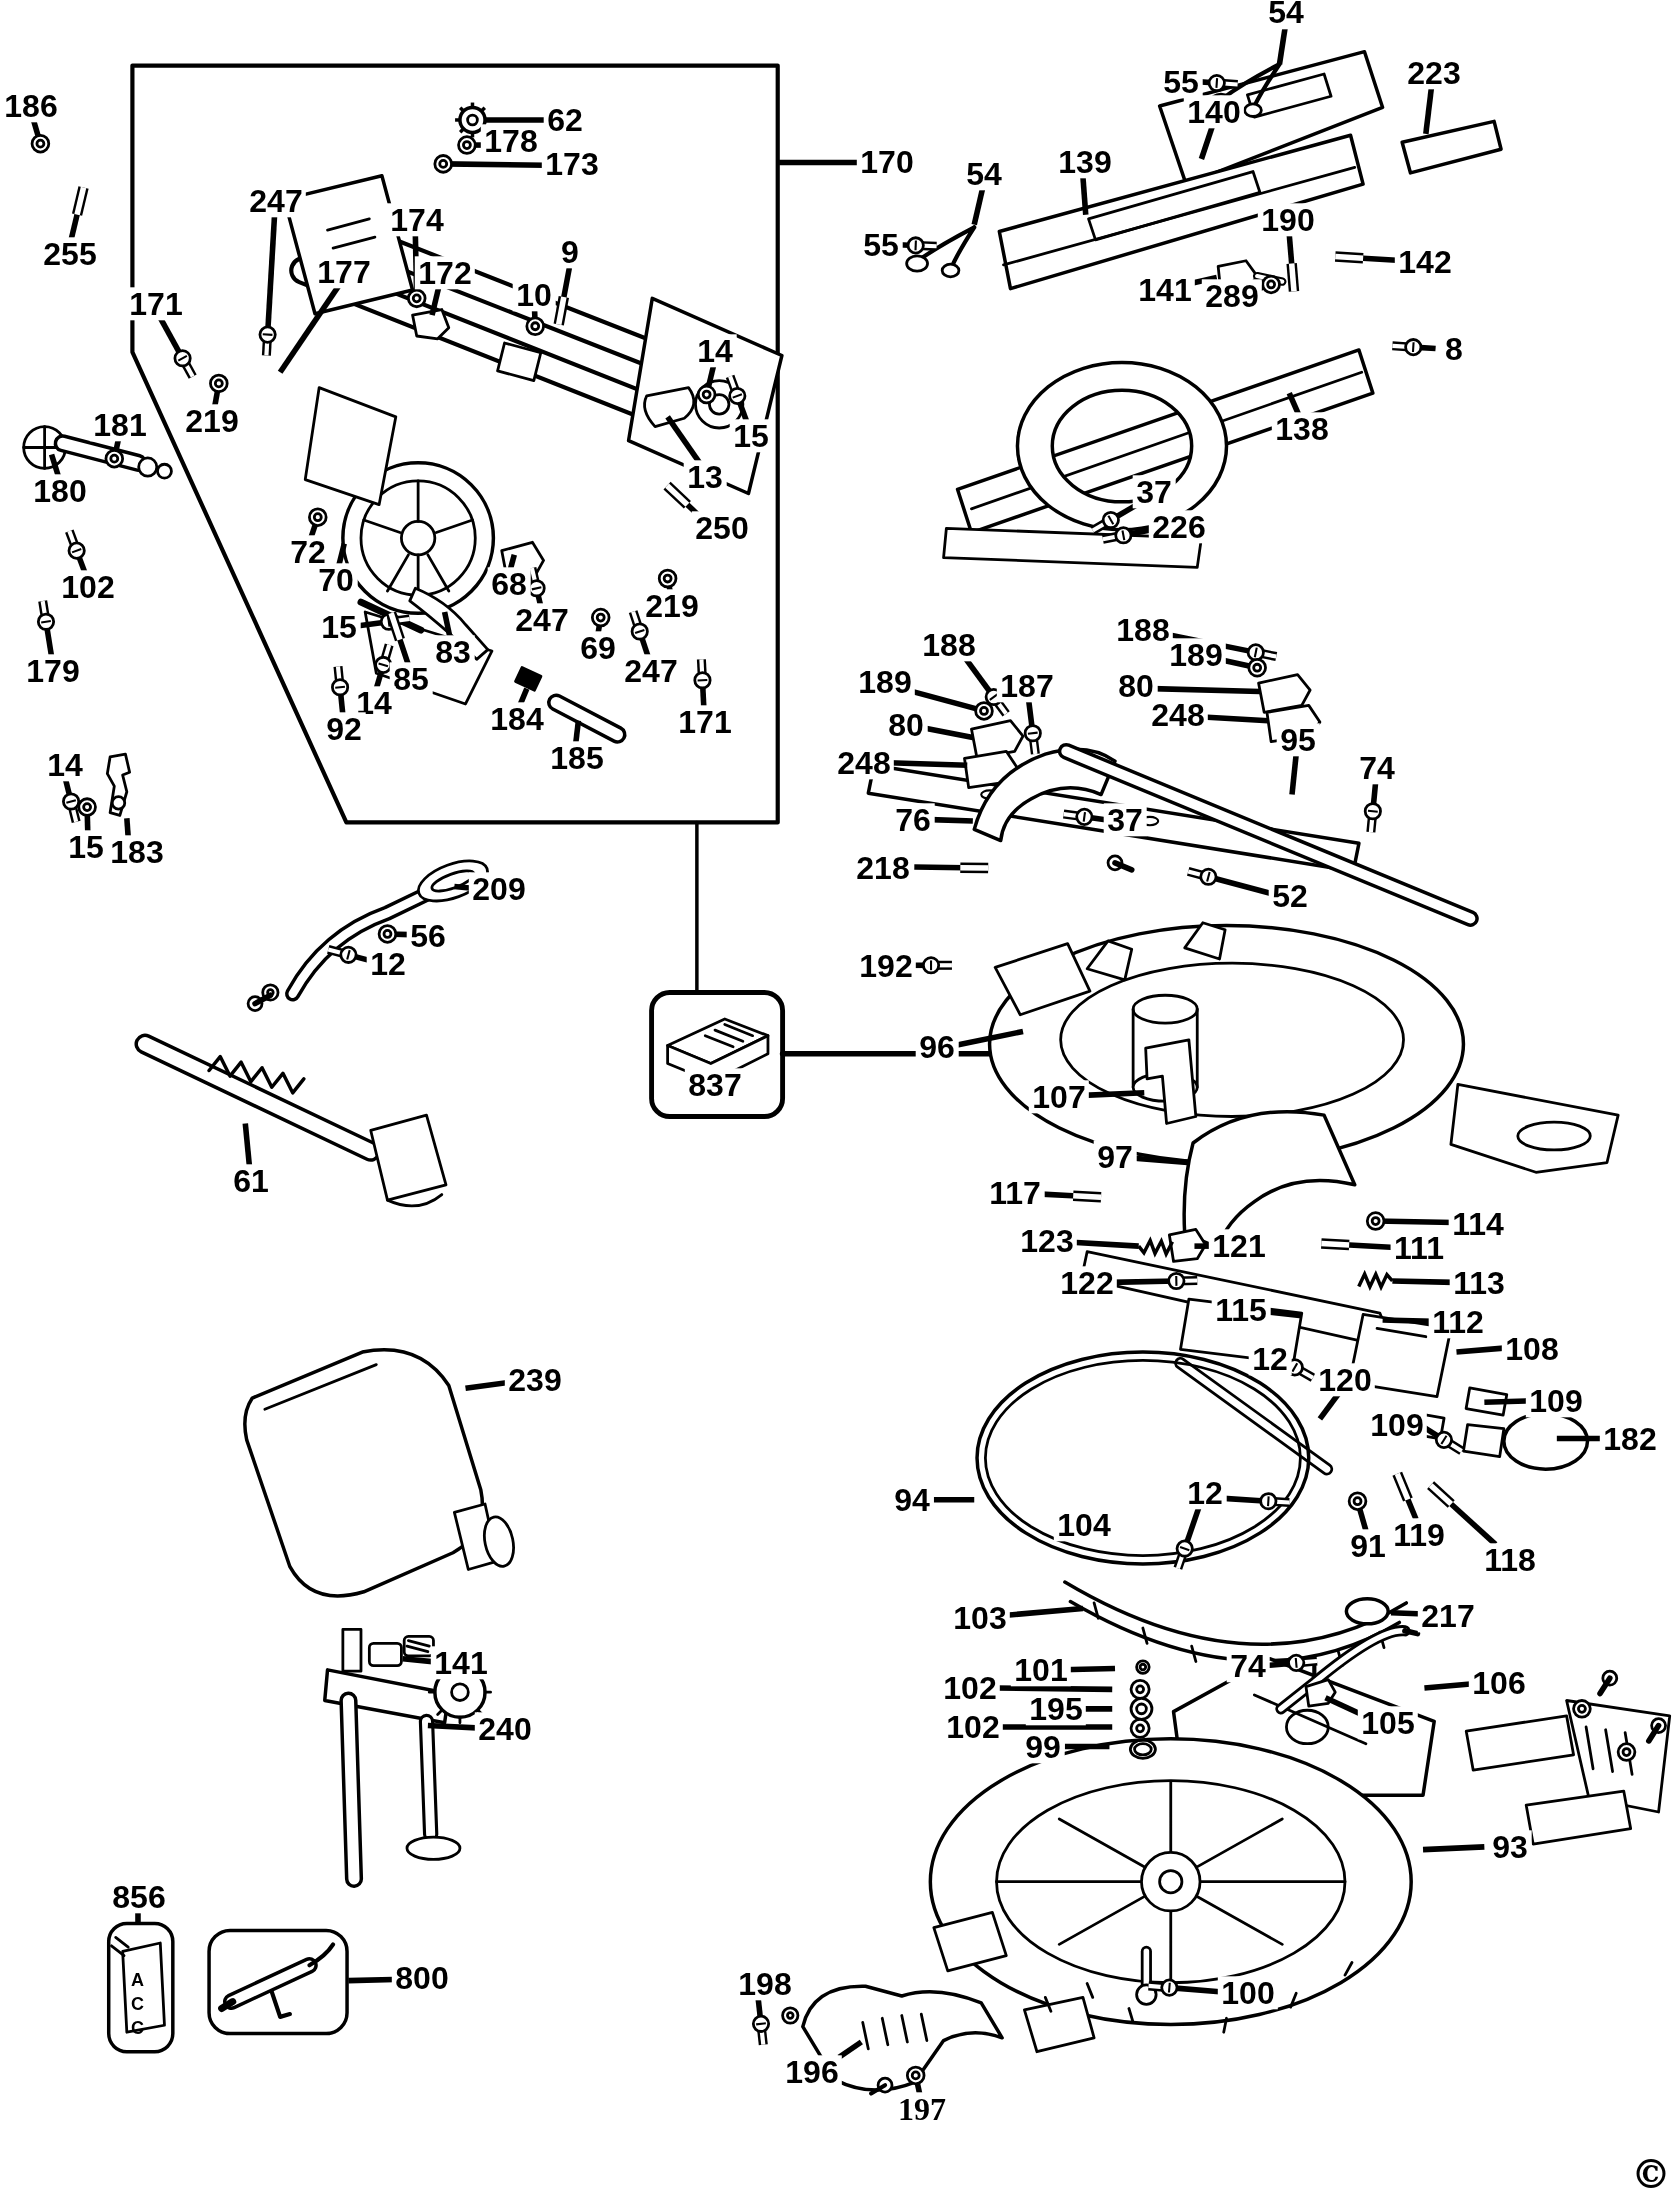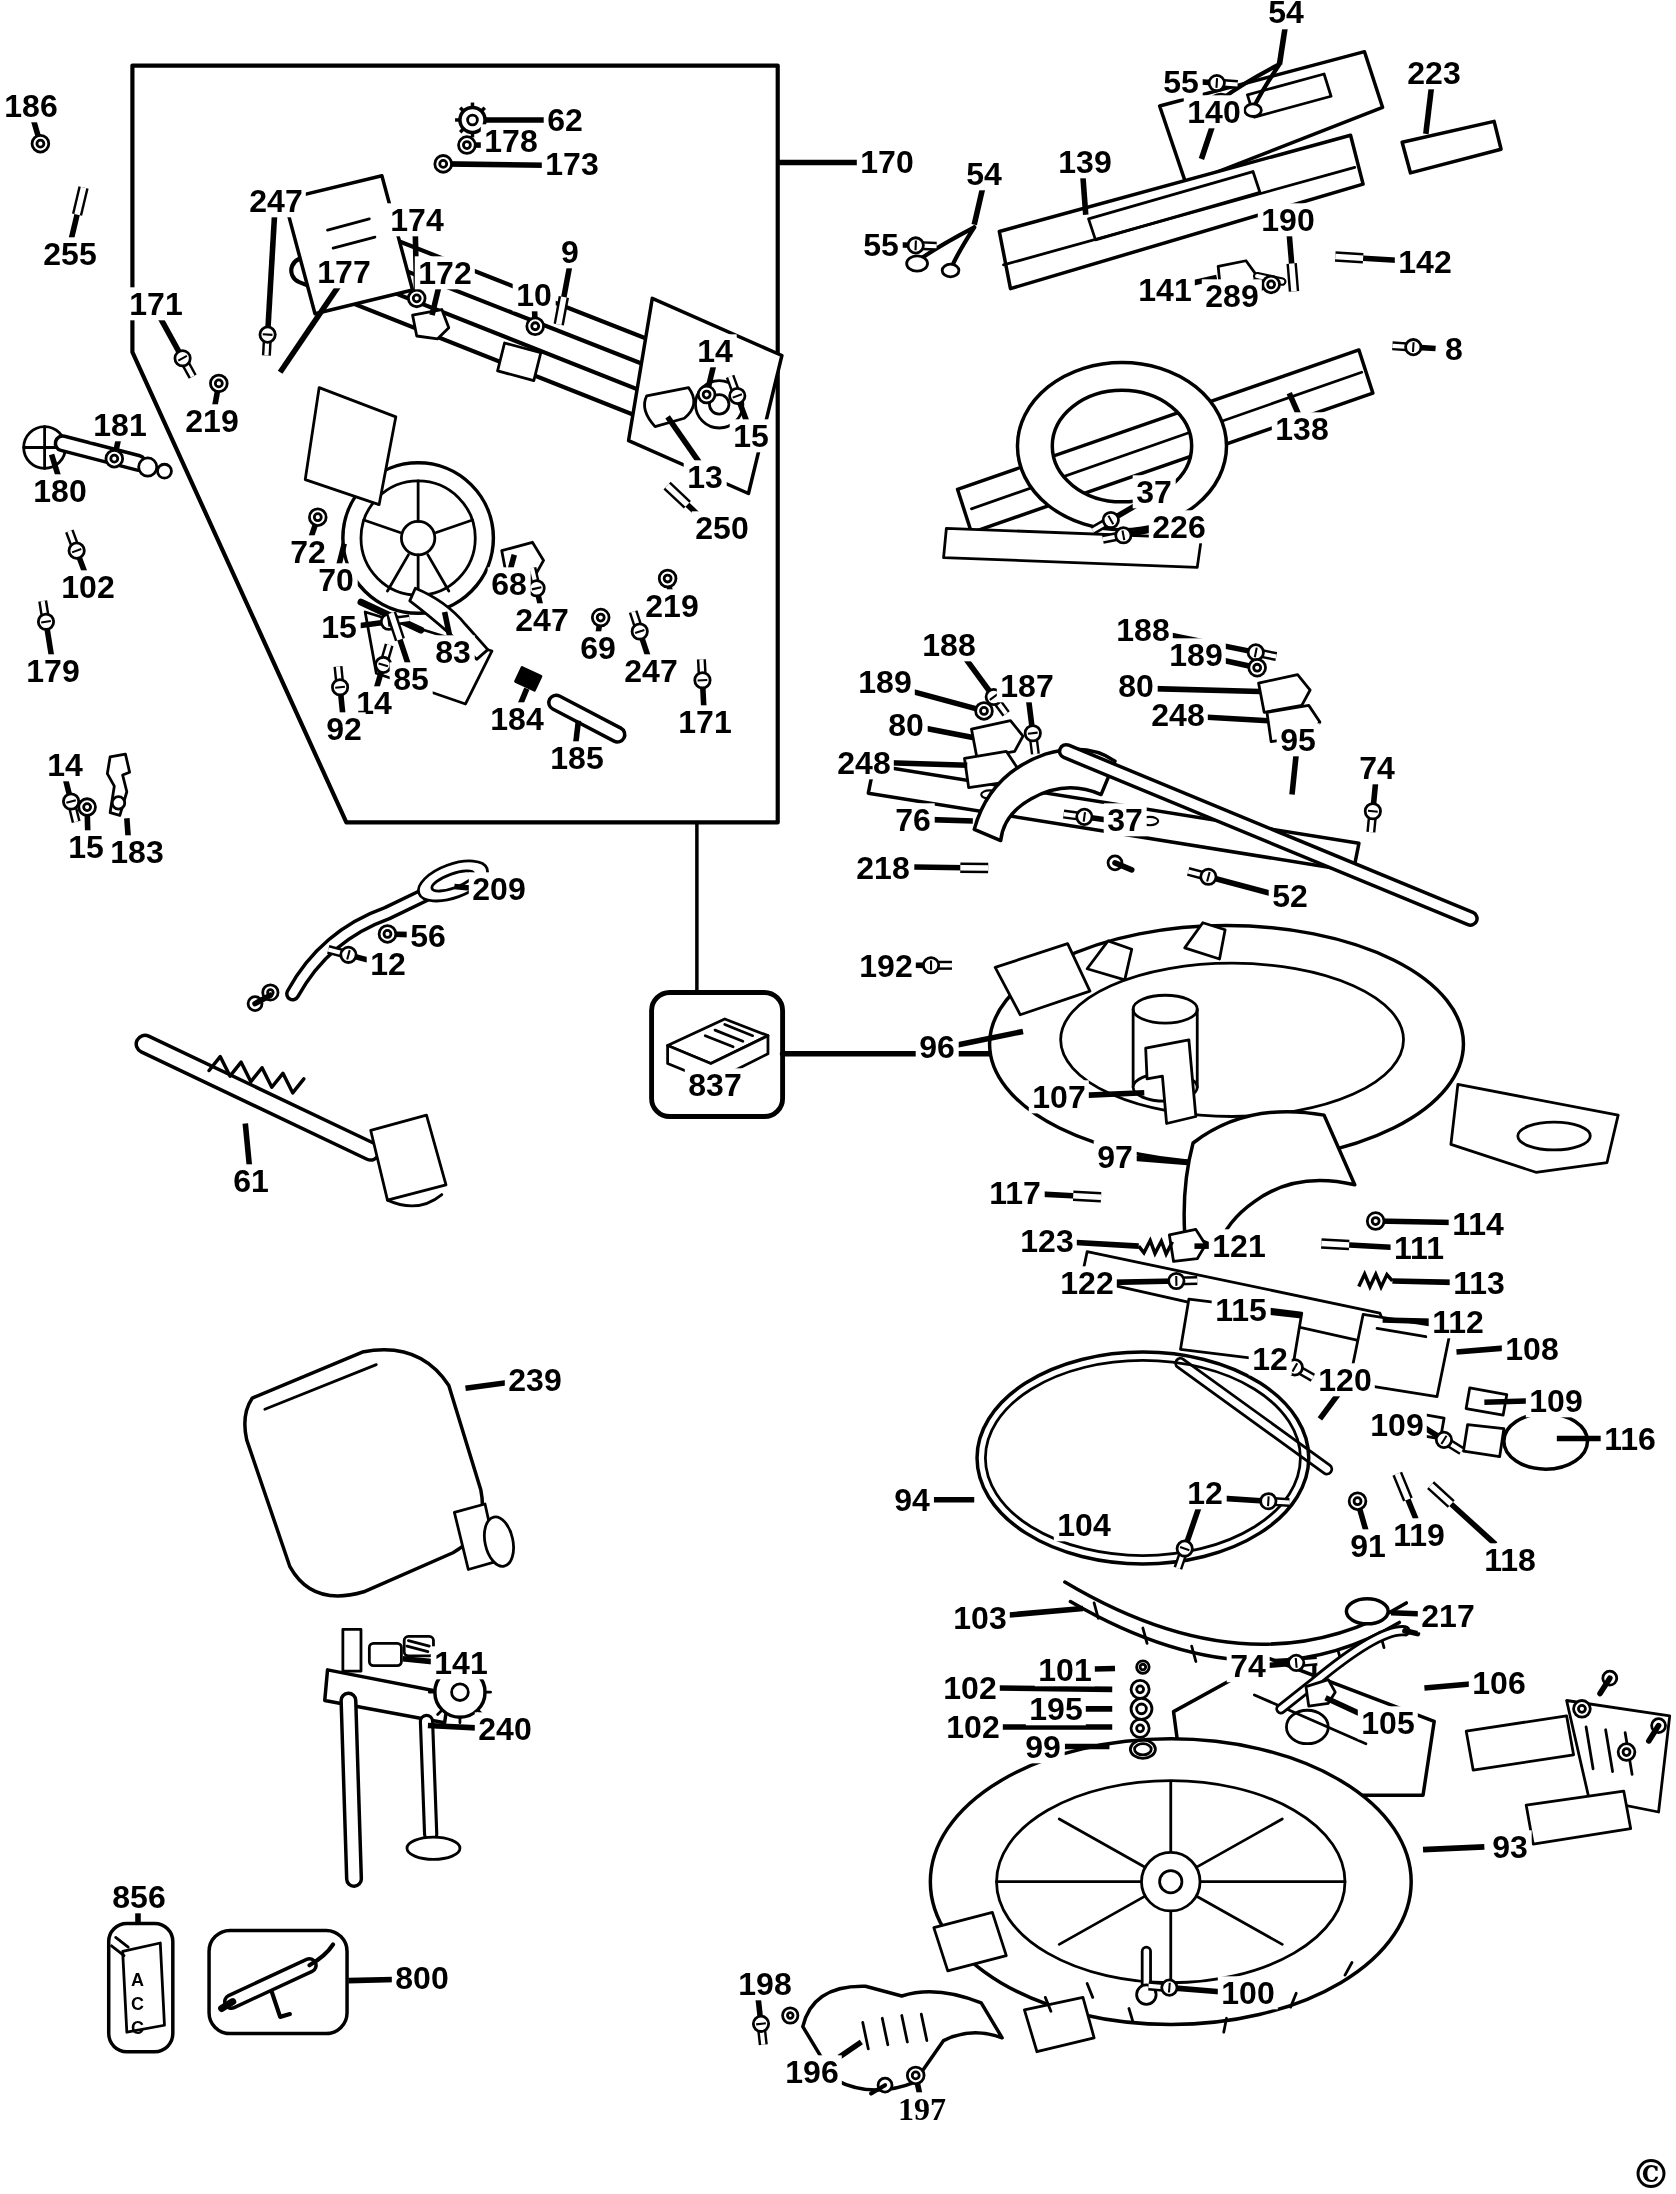--- a/index.html
+++ b/index.html
@@ -682,33 +682,33 @@
       <div class="lbl" style="left: 1478px; top: 1224px;">114</div>
       <div class="lbl" style="left: 1419px; top: 1248px;">111</div>
       <div class="lbl" style="left: 1479px; top: 1283px;">113</div>
       <div class="lbl" style="left: 1241px; top: 1310px;">115</div>
       <div class="lbl" style="left: 1458px; top: 1322px;">112</div>
       <div class="lbl" style="left: 1270px; top: 1359px;">12</div>
       <div class="lbl" style="left: 1532px; top: 1349px;">108</div>
       <div class="lbl" style="left: 1345px; top: 1380px;">120</div>
       <div class="lbl" style="left: 1556px; top: 1401px;">109</div>
       <div class="lbl" style="left: 1397px; top: 1425px;">109</div>
-      <div class="lbl" style="left: 1630px; top: 1439px;">116</div>
+      <div class="lbl" style="left: 1630px; top: 1439px;">182</div>
       <div class="lbl" style="left: 912px; top: 1500px;">94</div>
       <div class="lbl" style="left: 1039px; top: 1525px; margin-left: 45px;">104</div>
       <div class="lbl" style="left: 1205px; top: 1493px;">12</div>
       <div class="lbl" style="left: 1368px; top: 1546px;">91</div>
       <div class="lbl" style="left: 1419px; top: 1535px;">119</div>
       <div class="lbl" style="left: 1510px; top: 1560px;">118</div>
       <div class="lbl" style="left: 980px; top: 1618px;">103</div>
       <div class="lbl" style="left: 1448px; top: 1616px;">217</div>
       <div class="lbl" style="left: 1248px; top: 1666px;">74</div>
       <div class="lbl" style="left: 1499px; top: 1683px;">106</div>
       <div class="lbl" style="left: 1388px; top: 1723px;">105</div>
-      <div class="lbl" style="left: 1041px; top: 1670px; margin-left: 24px;">101</div>
+      <div class="lbl" style="left: 1041px; top: 1670px;">101</div>
       <div class="lbl" style="left: 970px; top: 1688px;">102</div>
       <div class="lbl" style="left: 1056px; top: 1709px;">195</div>
       <div class="lbl" style="left: 973px; top: 1727px;">102</div>
       <div class="lbl" style="left: 1043px; top: 1747px;">99</div>
       <div class="lbl" style="left: 1510px; top: 1847px;">93</div>
       <div class="lbl" style="left: 756px; top: 1984px; margin-left: 9px;">198</div>
       <div class="lbl" style="left: 812px; top: 2072px;">196</div>
       <div class="lbl" style="left: 922px; top: 2109px; font-family: Liberation Serif, serif;">197</div>
       <div class="lbl" style="left: 1248px; top: 1993px;">100</div>
     </div>

